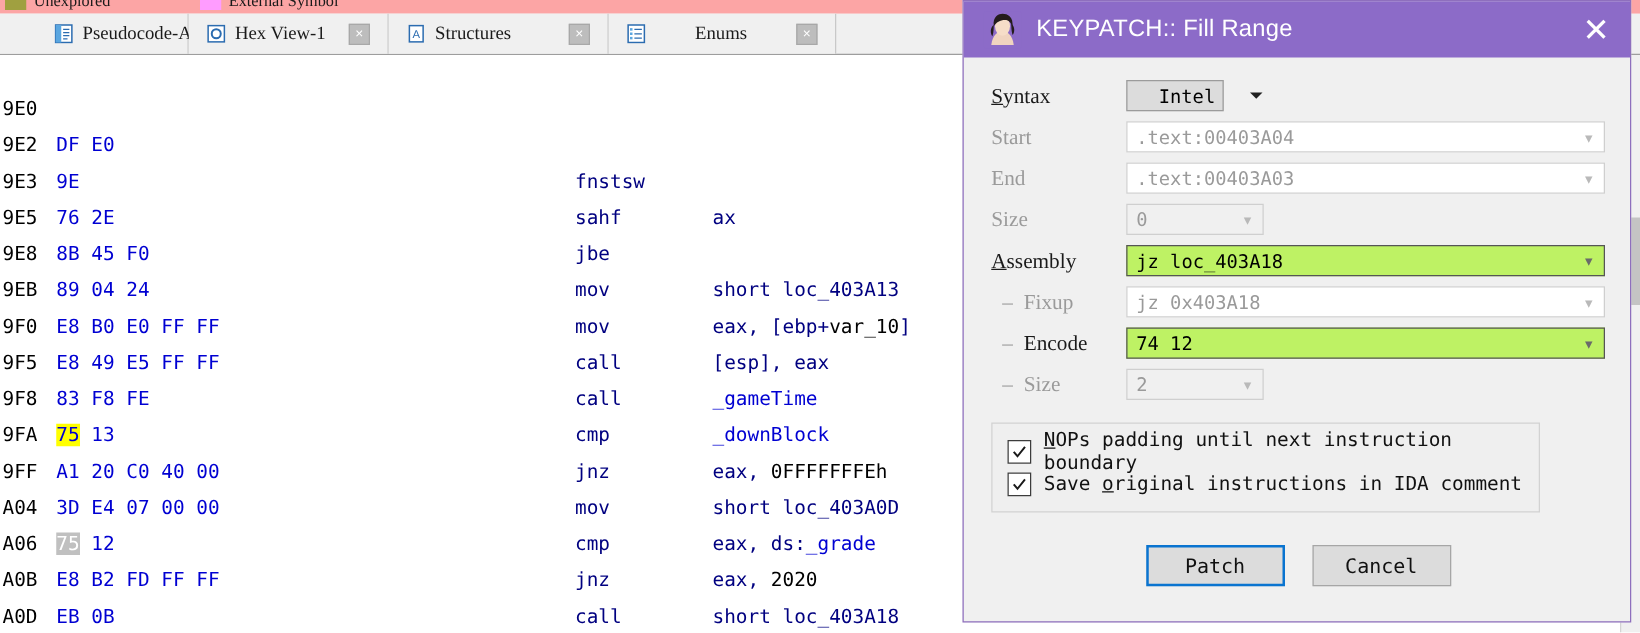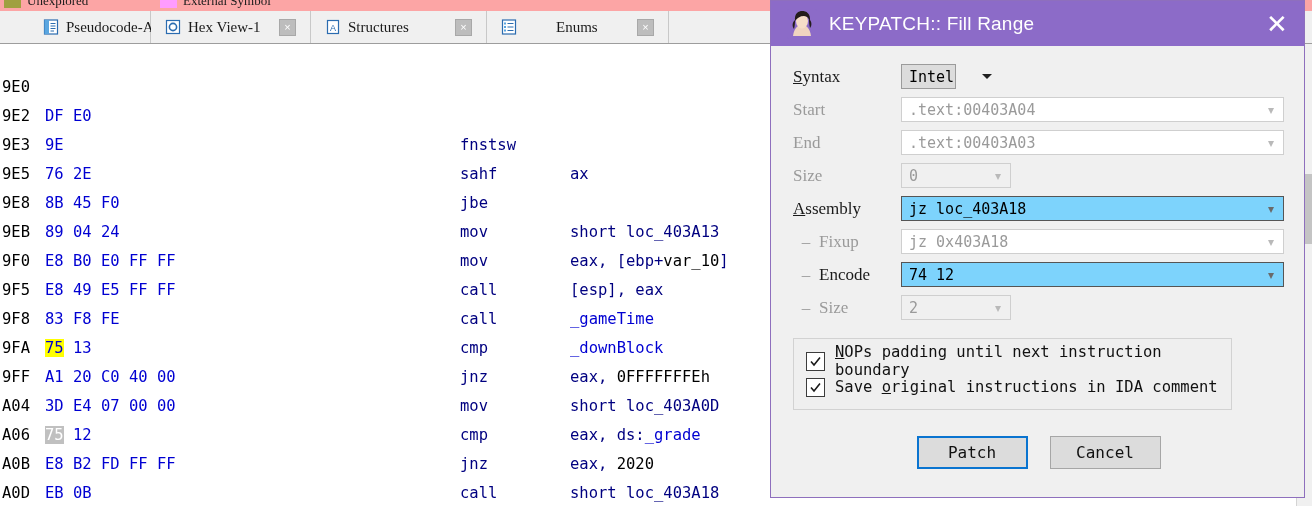--- a/index.html
+++ b/index.html
@@ -107,40 +107,40 @@
   .frm-label.sub{
     padding-left:0;display:flex;align-items:center;gap:0;
   }
   .dash{display:inline-block;width:26px;text-align:center;color:#9a9a9a;}
   .sublabel{display:inline-block;color:#9a9a9a;}
   .sublabel.on{color:#1a1a1a;}
 
   .ctrl{
     height:25px;box-sizing:border-box;display:flex;align-items:center;
     font-family:"DejaVu Sans Mono","Liberation Mono",monospace;font-size:15px;
-    background:#7dd3fc;border:1px solid #aaaaaa;padding:0 2px 0 7px;position:relative;
+    background:#bef264;border:1px solid #aaaaaa;padding:0 2px 0 7px;position:relative;
   }
   .ctrl.wide{width:395px;}
   .ctrl.short{width:110px;}
   .ctrl.disabled{background:#f0f0f0;border:1px solid #cfcfcf;color:#9a9a9a;}
   .ctrl.dis-white{background:#ffffff;border:1px solid #cfcfcf;color:#9a9a9a;}
   .ctrl.strong{border:1px solid #555555;}
   .ctrl .val{flex:1 1 auto;white-space:nowrap;overflow:hidden;color:#000000;}
   .ctrl.disabled .val,.ctrl.dis-white .val{color:#9a9a9a;}
   .chev{
     width:20px;flex:0 0 20px;display:flex;align-items:center;justify-content:center;
     color:#6a6a6a;font-family:"Liberation Sans",sans-serif;font-size:12px;
   }
   .ctrl.disabled .chev,.ctrl.dis-white .chev{color:#b9b9b9;}
 
   
   .combo{
-    width:55px;height:25px;box-sizing:border-box;
+    width:78px;height:25px;box-sizing:border-box;
     background:#dcdcdc;border:1px solid #9b9b9b;
-    display:flex;align-items:center;padding:0 3px 0 7px;
+    display:flex;align-items:center;padding:0 3px 0 25px;
     font-family:"DejaVu Sans Mono","Liberation Mono",monospace;font-size:15px;color:#000;gap:28px;
   }
   .combo .caret{
     margin-left:auto;width:16px;display:flex;align-items:center;justify-content:center;
   }
   .tri-down{
     width:0;height:0;border-left:5px solid transparent;border-right:5px solid transparent;
     border-top:5px solid #202020;
   }
 

